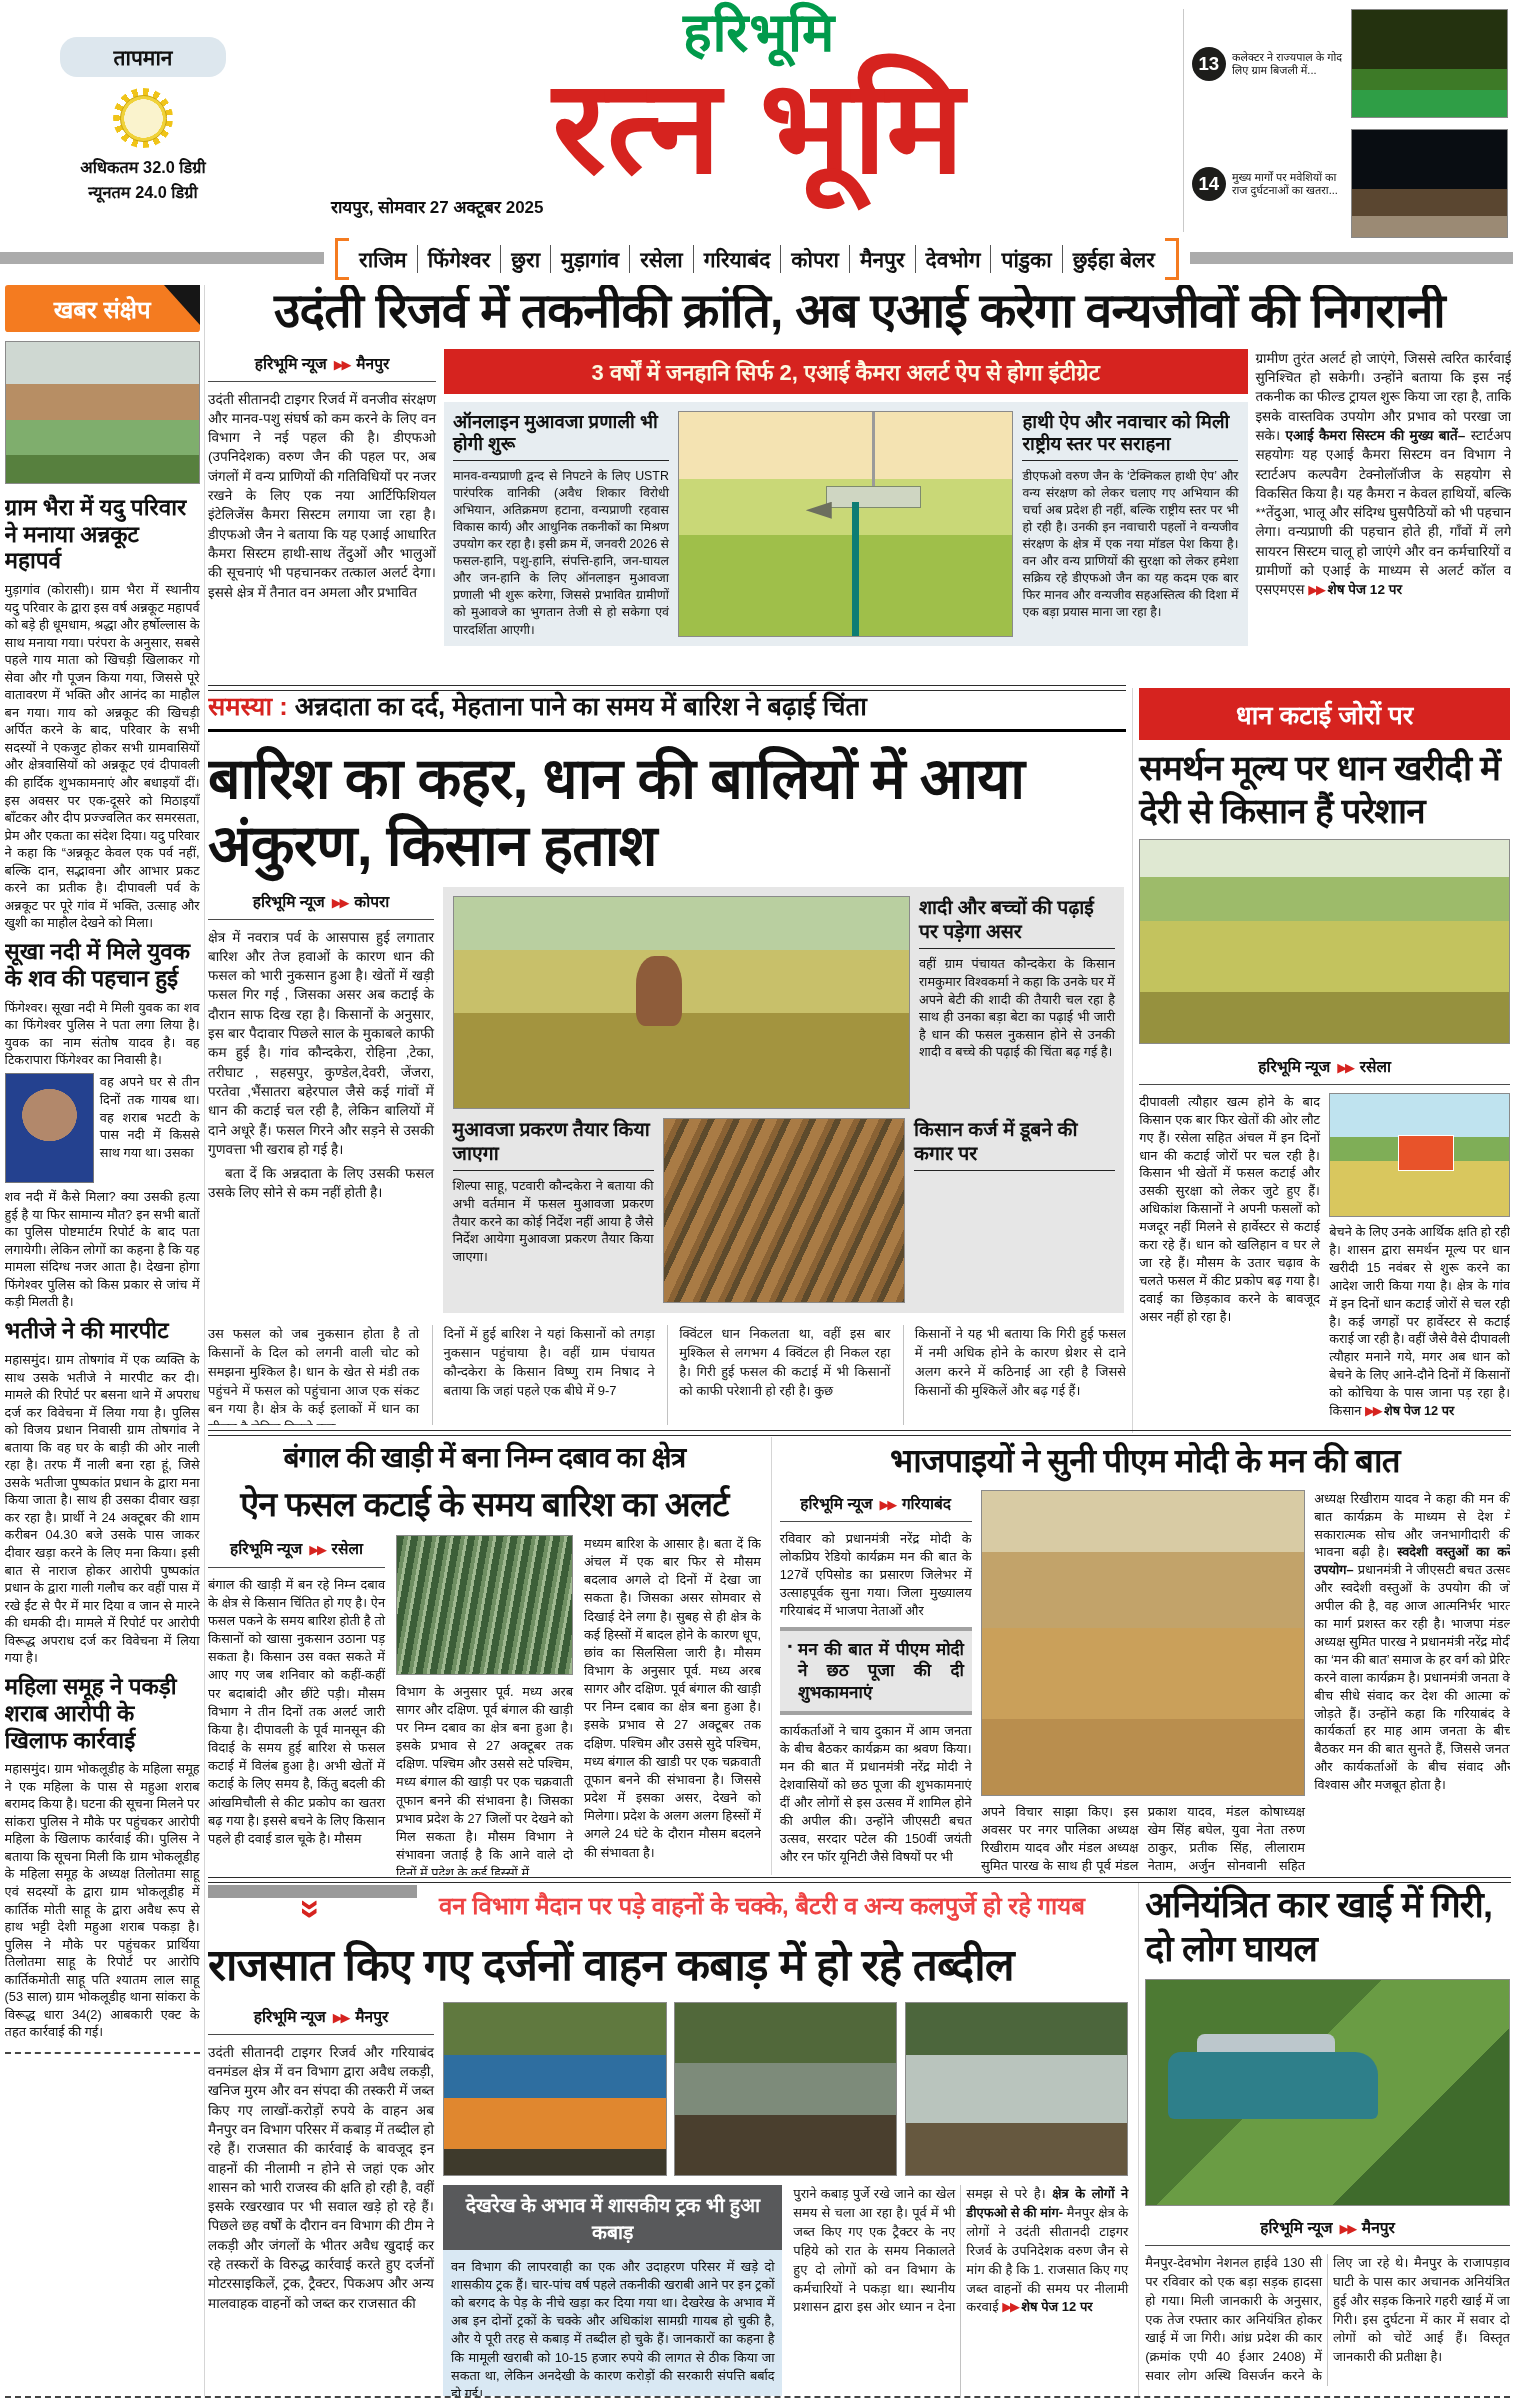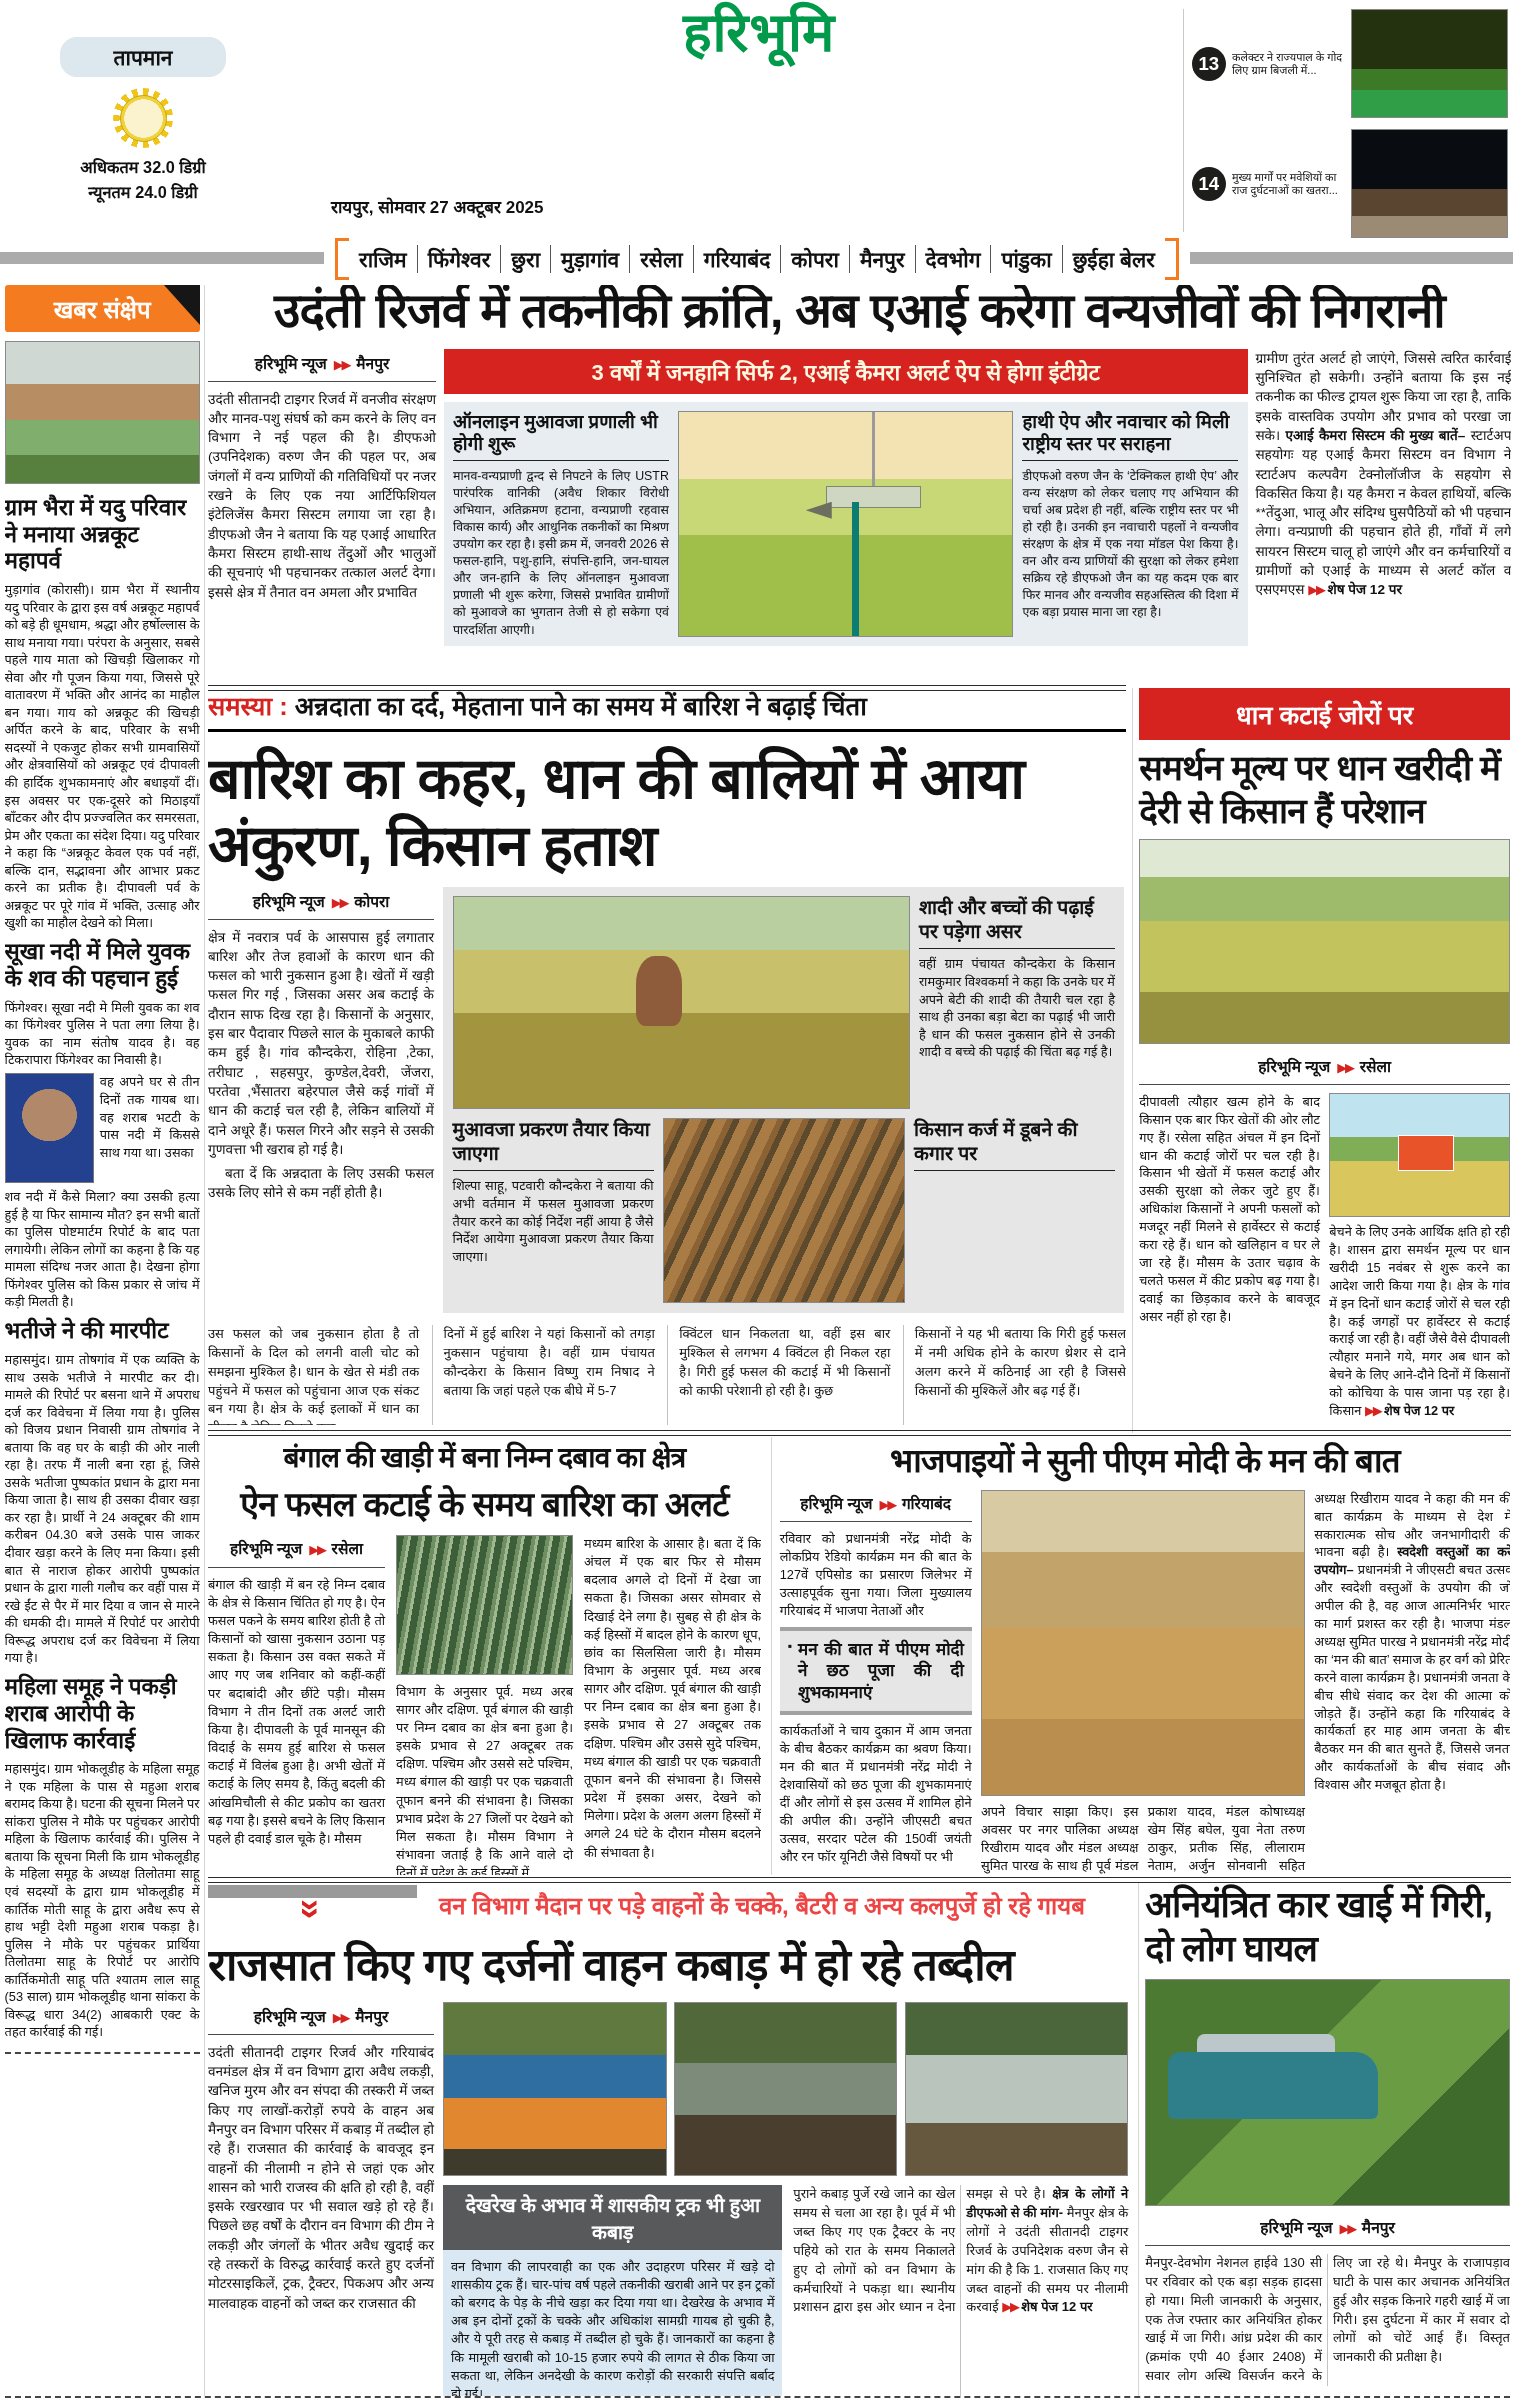--- a/index.html
+++ b/index.html
@@ -156,20 +156,21 @@
     <div class="weather">
       <div class="pill">तापमान</div>
       <div class="sun">
           <div class="core"></div>
         </div>
       <div class="t">अधिकतम 32.0 डिग्री</div>
       <div class="t">न्यूनतम 24.0 डिग्री</div>
     </div>
     <div class="logo">
       <div class="top">हरिभूमि</div>
+      <div class="main">रत्न भूमि</div>
     </div>
     <div class="dateline">रायपुर, सोमवार 27 अक्टूबर 2025</div>
     <div class="promos">
       <div class="promo">
         <span class="badge">13</span>
         <div class="txt">कलेक्टर ने राज्यपाल के गोद लिए ग्राम बिजली में...</div>
         <div class="thumb thumb1 photo"></div>
       </div>
       <div class="promo">
         <span class="badge">14</span>
@@ -294,21 +295,21 @@
           </div>
           <div class="ph-fallen photo"></div>
           <div class="minicol">
             <div class="bt">किसान कर्ज में डूबने की कगार पर</div>
           </div>
         </div>
       </div>
     </div>
     <div class="rain-bot">
       <div>उस फसल को जब नुकसान होता है तो किसानों के दिल को लगनी वाली चोट को समझना मुश्किल है। धान के खेत से मंडी तक पहुंचने में फसल को पहुंचाना आज एक संकट बन गया है। क्षेत्र के कई इलाकों में धान का सीजन है लेकिन पिछले कुछ</div>
-      <div>दिनों में हुई बारिश ने यहां किसानों को तगड़ा नुकसान पहुंचाया है। वहीं ग्राम पंचायत कौन्दकेरा के किसान विष्णु राम निषाद ने बताया कि जहां पहले एक बीघे में 5-7</div>
+      <div>दिनों में हुई बारिश ने यहां किसानों को तगड़ा नुकसान पहुंचाया है। वहीं ग्राम पंचायत कौन्दकेरा के किसान विष्णु राम निषाद ने बताया कि जहां पहले एक बीघे में 9-7</div>
       <div>क्विंटल धान निकलता था, वहीं इस बार मुश्किल से लगभग 4 क्विंटल ही निकल रहा है। गिरी हुई फसल की कटाई में भी किसानों को काफी परेशानी हो रही है। कुछ</div>
       <div>किसानों ने यह भी बताया कि गिरी हुई फसल में नमी अधिक होने के कारण थ्रेशर से दाने अलग करने में कठिनाई आ रही है जिससे किसानों की मुश्किलें और बढ़ गई हैं।</div>
     </div>
   </div>
 
   <div class="st-proc">
     <div class="band">धान कटाई जोरों पर</div>
     <div class="hl">समर्थन मूल्य पर धान खरीदी में देरी से किसान हैं परेशान</div>
     <div class="ph-field photo"></div>
     <div class="byline" style="margin-top:7.7px;">

